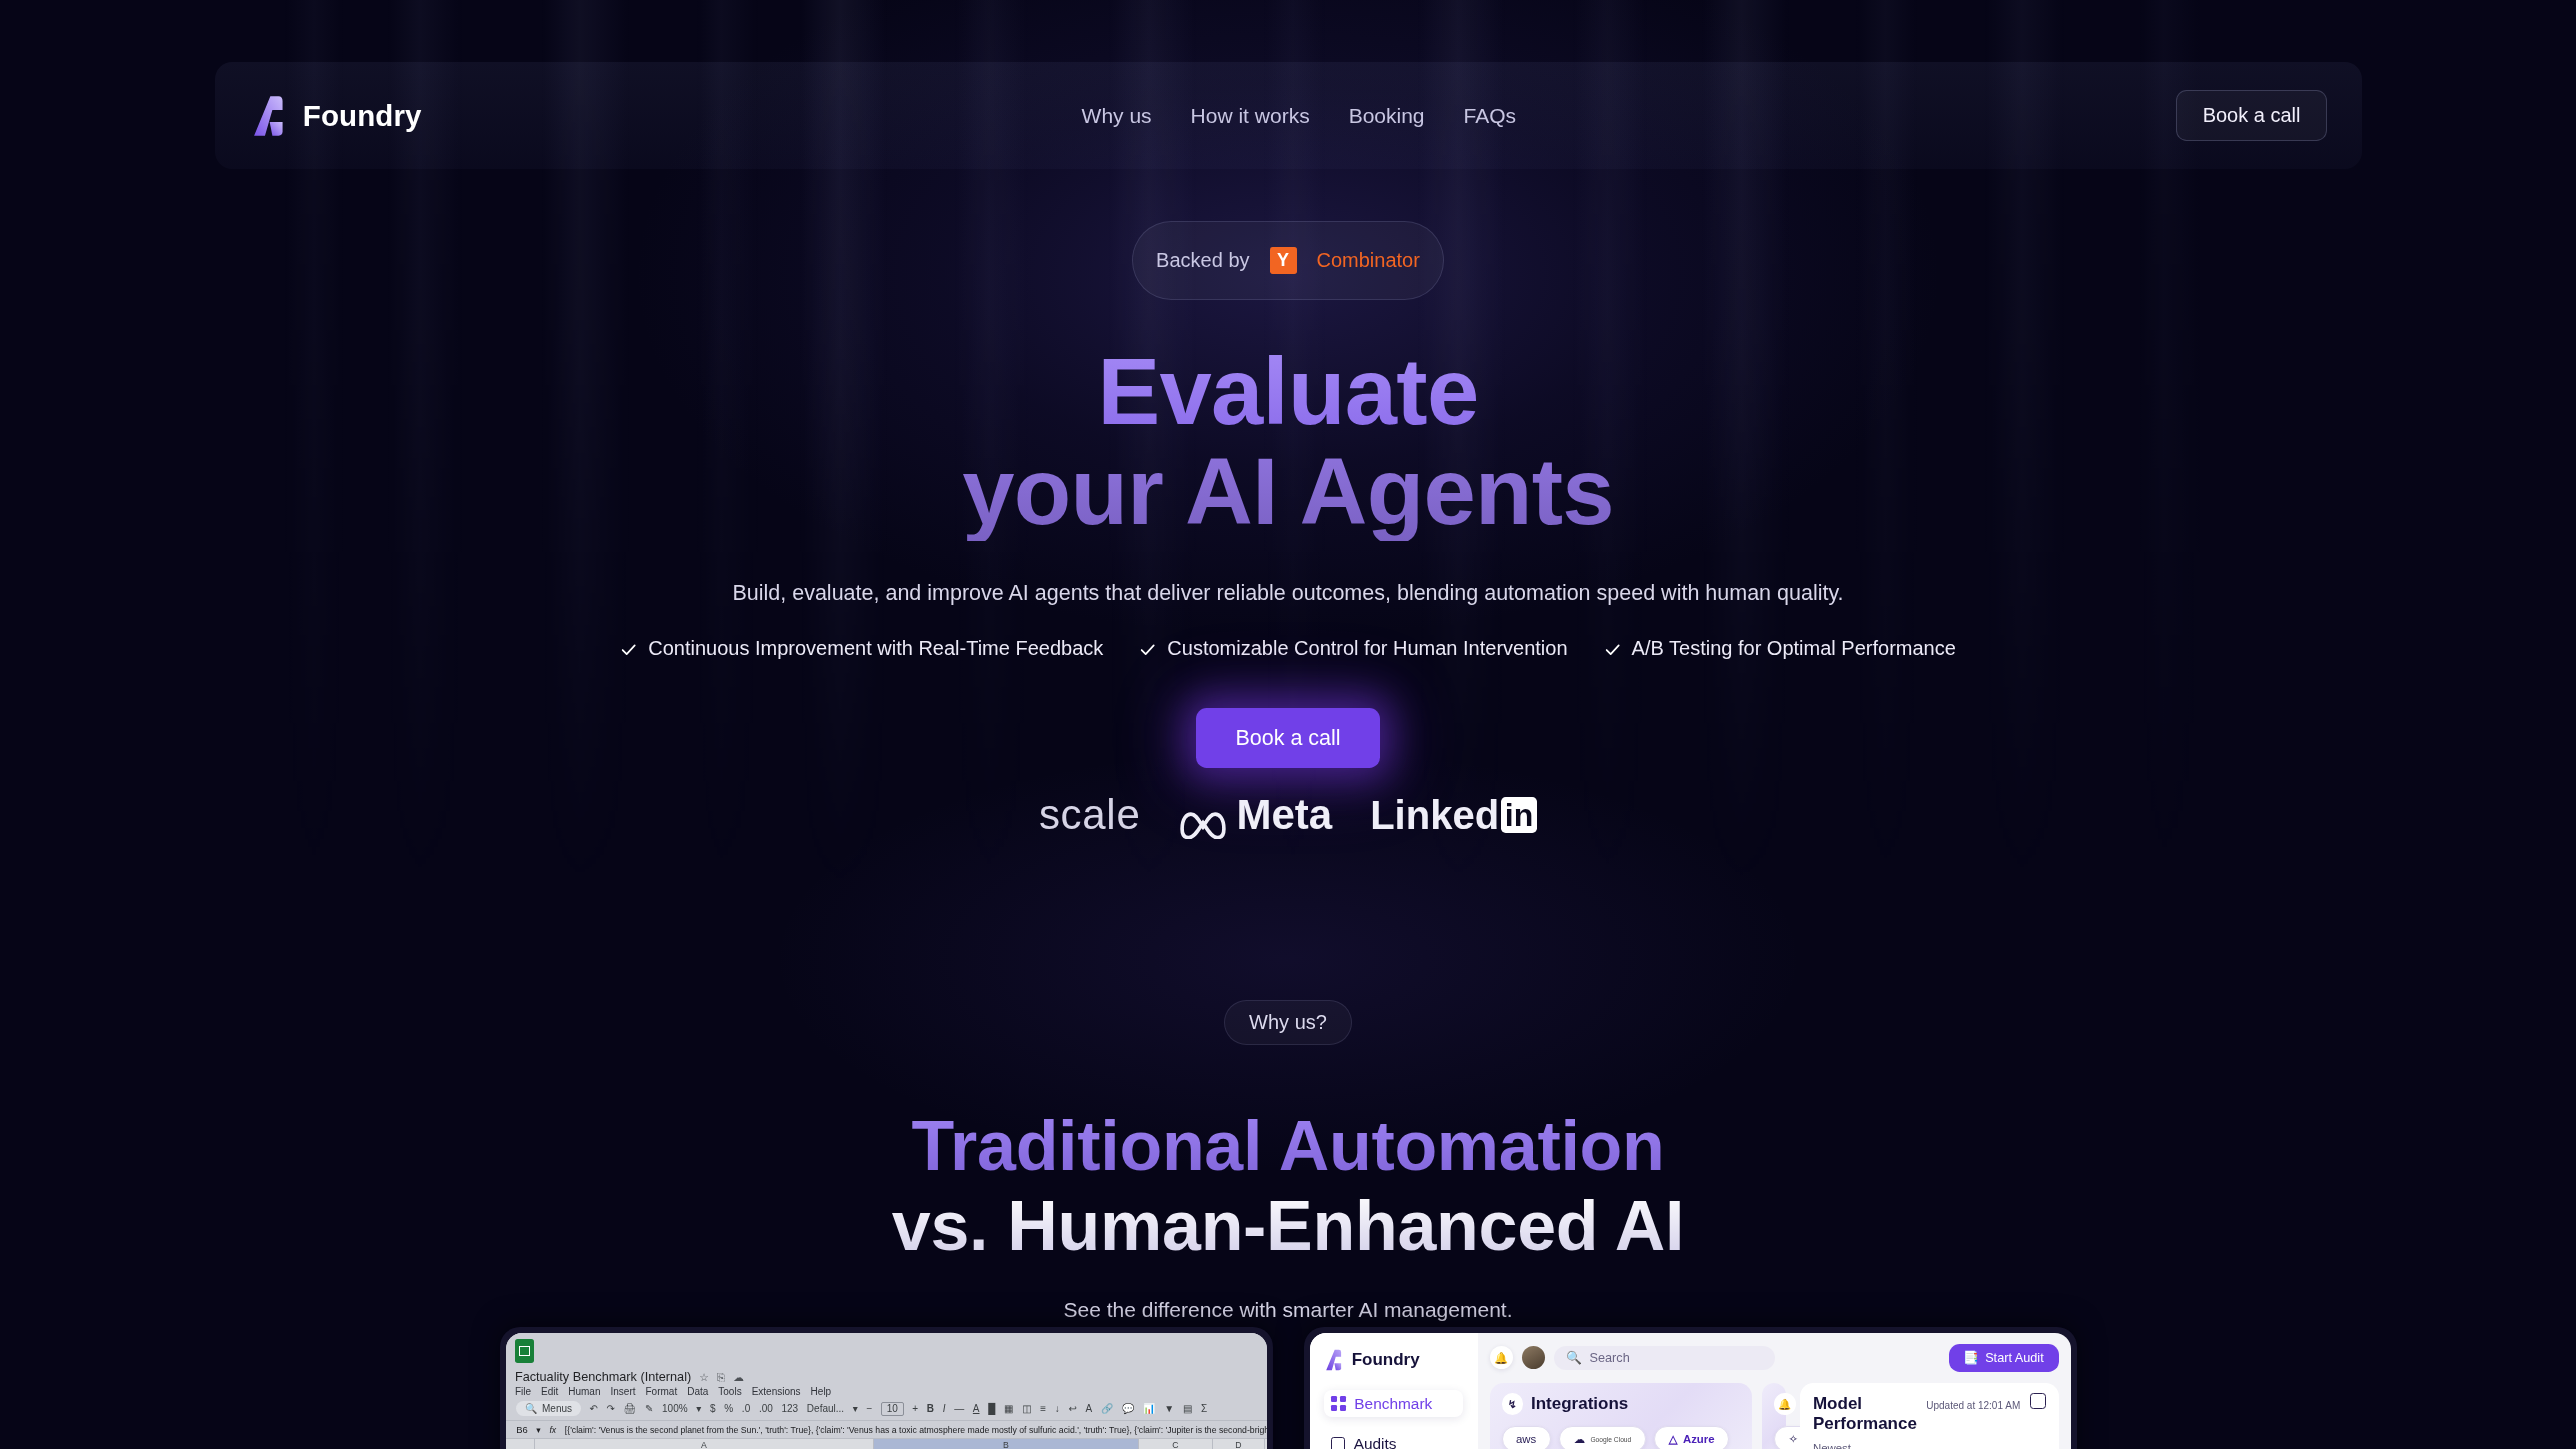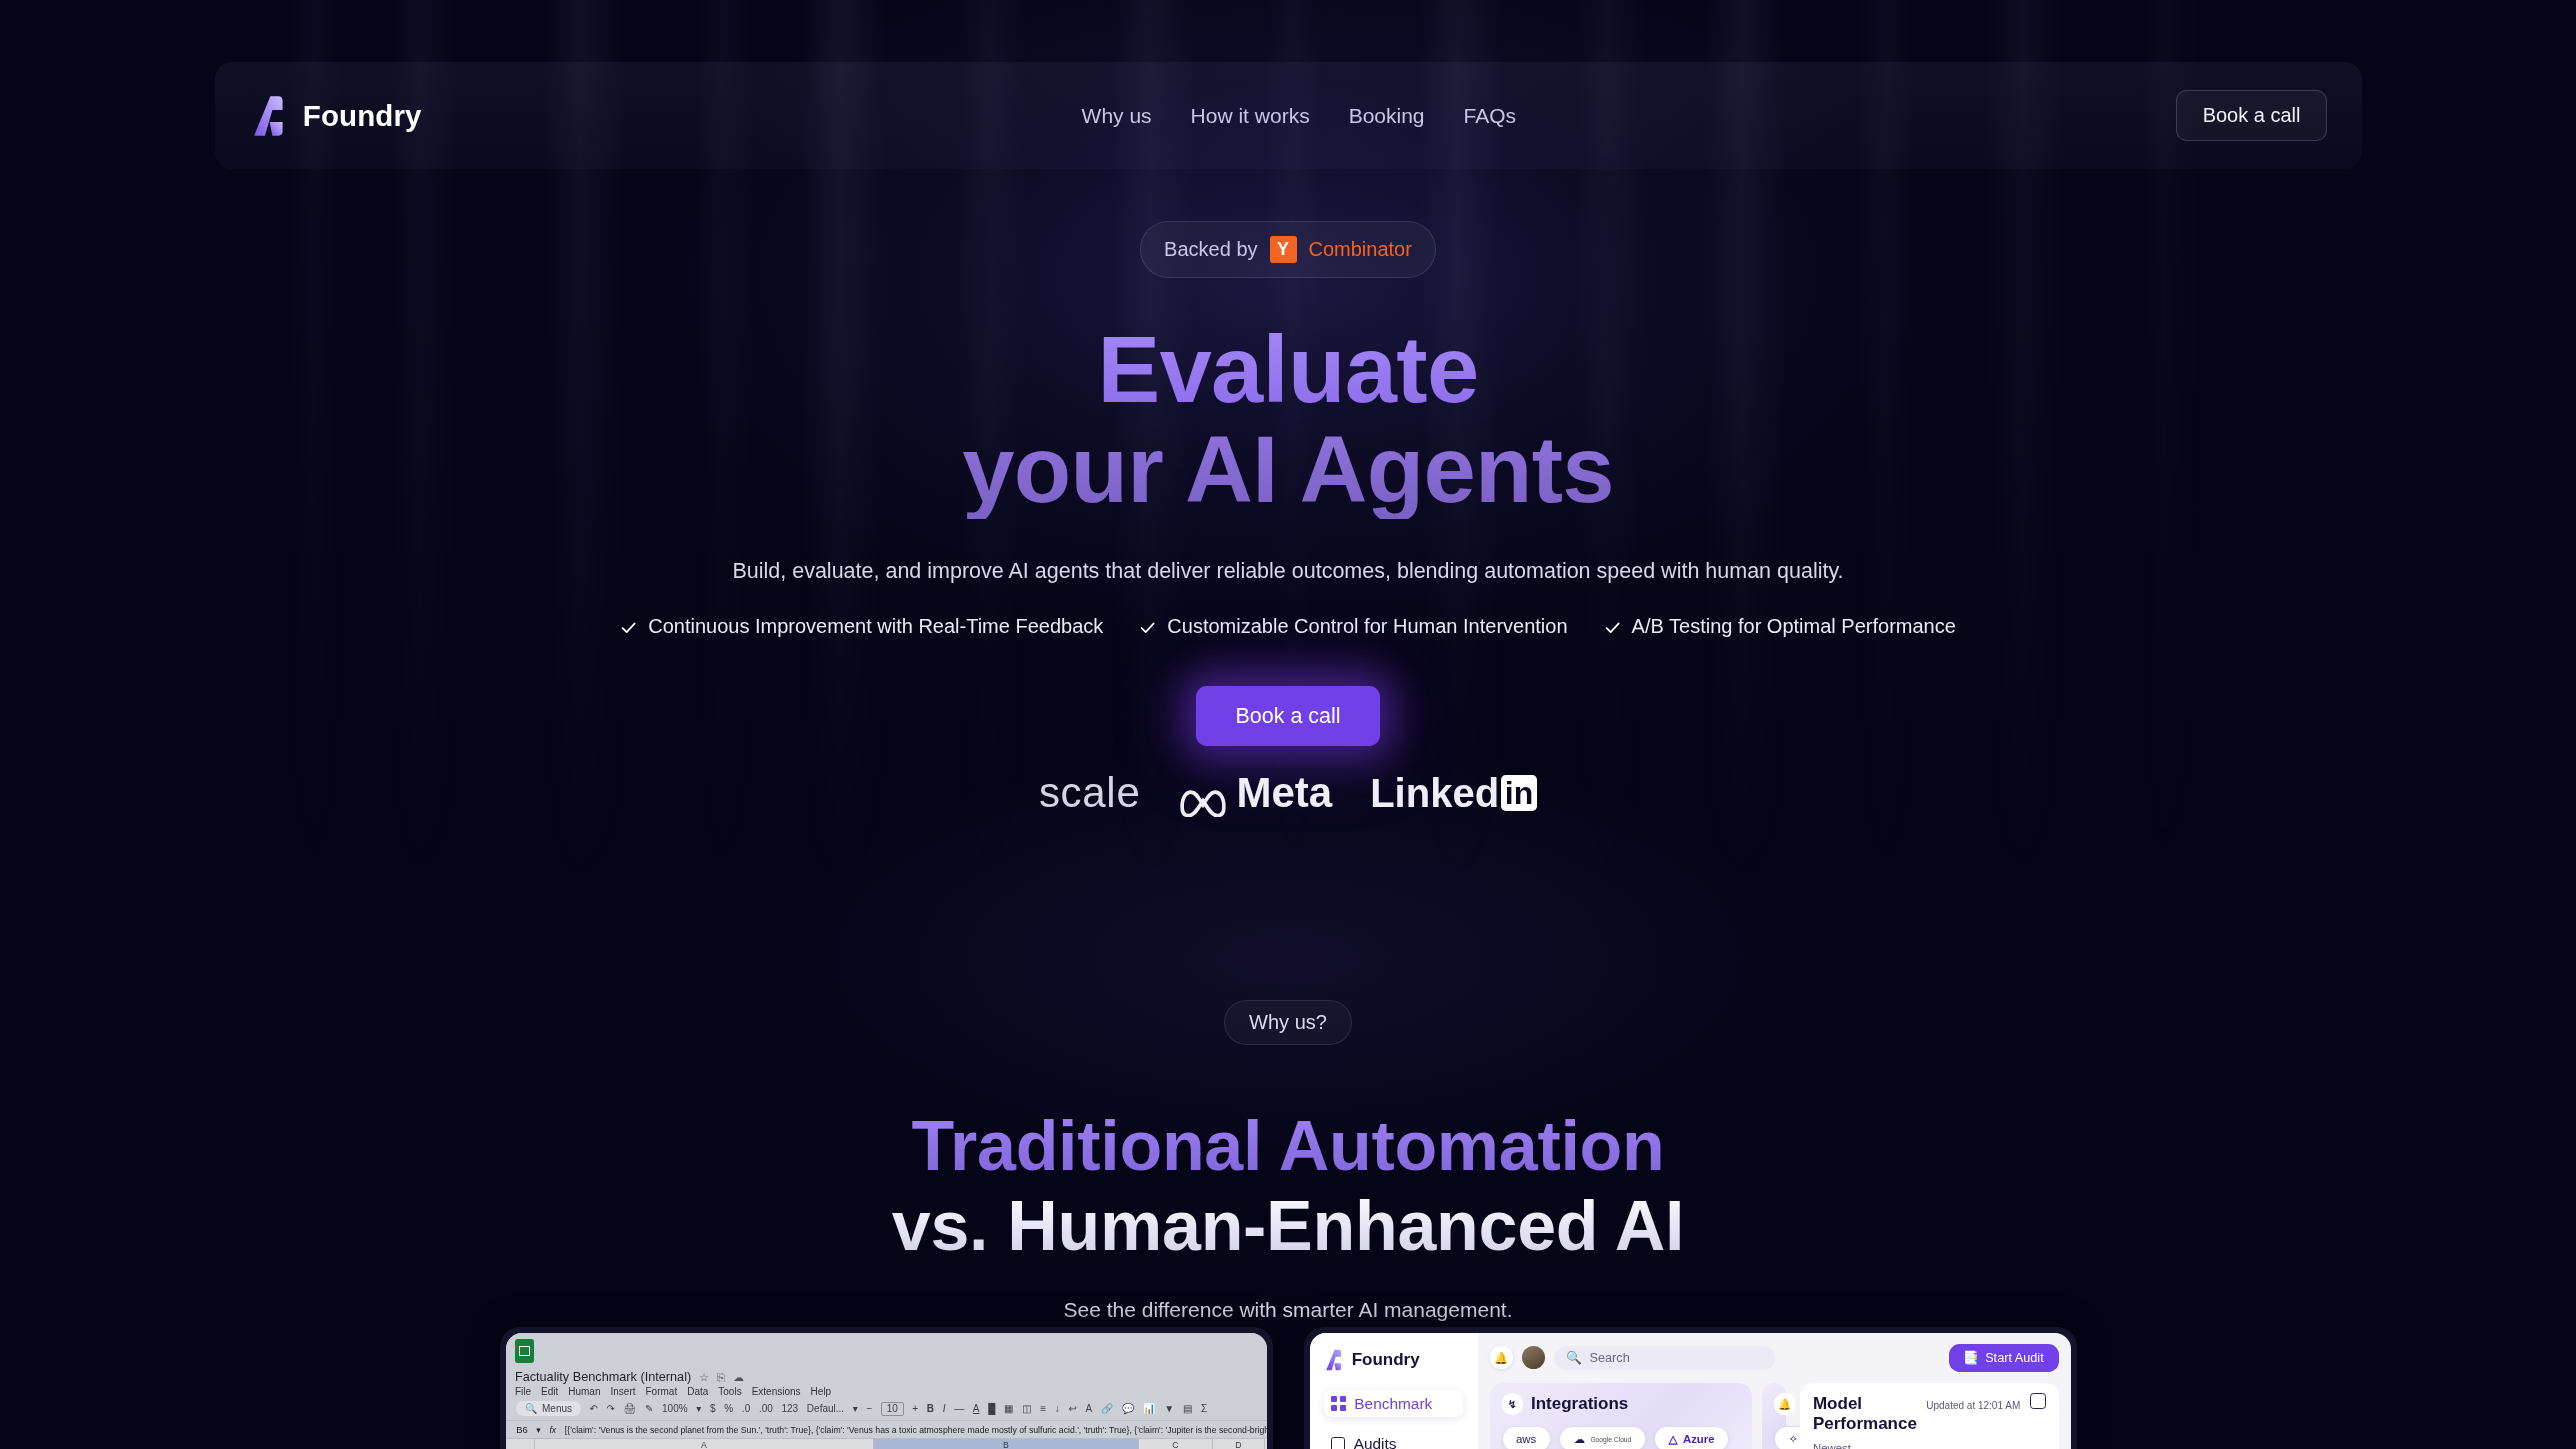--- a/index.html
+++ b/index.html
@@ -61,22 +61,22 @@
   #header-cta{
     font-size:20px; color:#f1effb; background:rgba(255,255,255,.04);
     border:0.7px solid rgba(185,190,235,.22); border-radius:10.7px;
     padding:13.4px 25.5px; cursor:pointer; white-space:nowrap;
     font-family:"Liberation Sans", sans-serif;
   }
 
   
   #hero{ position:absolute; top:221px; left:0; width:2576px; text-align:center; }
   #yc-badge{
-    display:inline-flex; align-items:center; gap:12px;
-    padding:14px 23px; border-radius:670px;
+    display:inline-flex; align-items:center; gap:20px;
+    padding:25px 23px; border-radius:670px;
     background:rgba(255,255,255,.045); border:0.7px solid rgba(175,180,230,.16);
     font-size:20px;
   }
   #yc-badge .backed{ color:#c9c7e3; }
   #yc-y{
     display:inline-flex; align-items:center; justify-content:center;
     width:27px; height:27px; background:#f26522; color:#fff;
     font-size:18px; font-weight:700; border-radius:2.7px;
   }
   #yc-badge .combi{ color:#f26522; }

